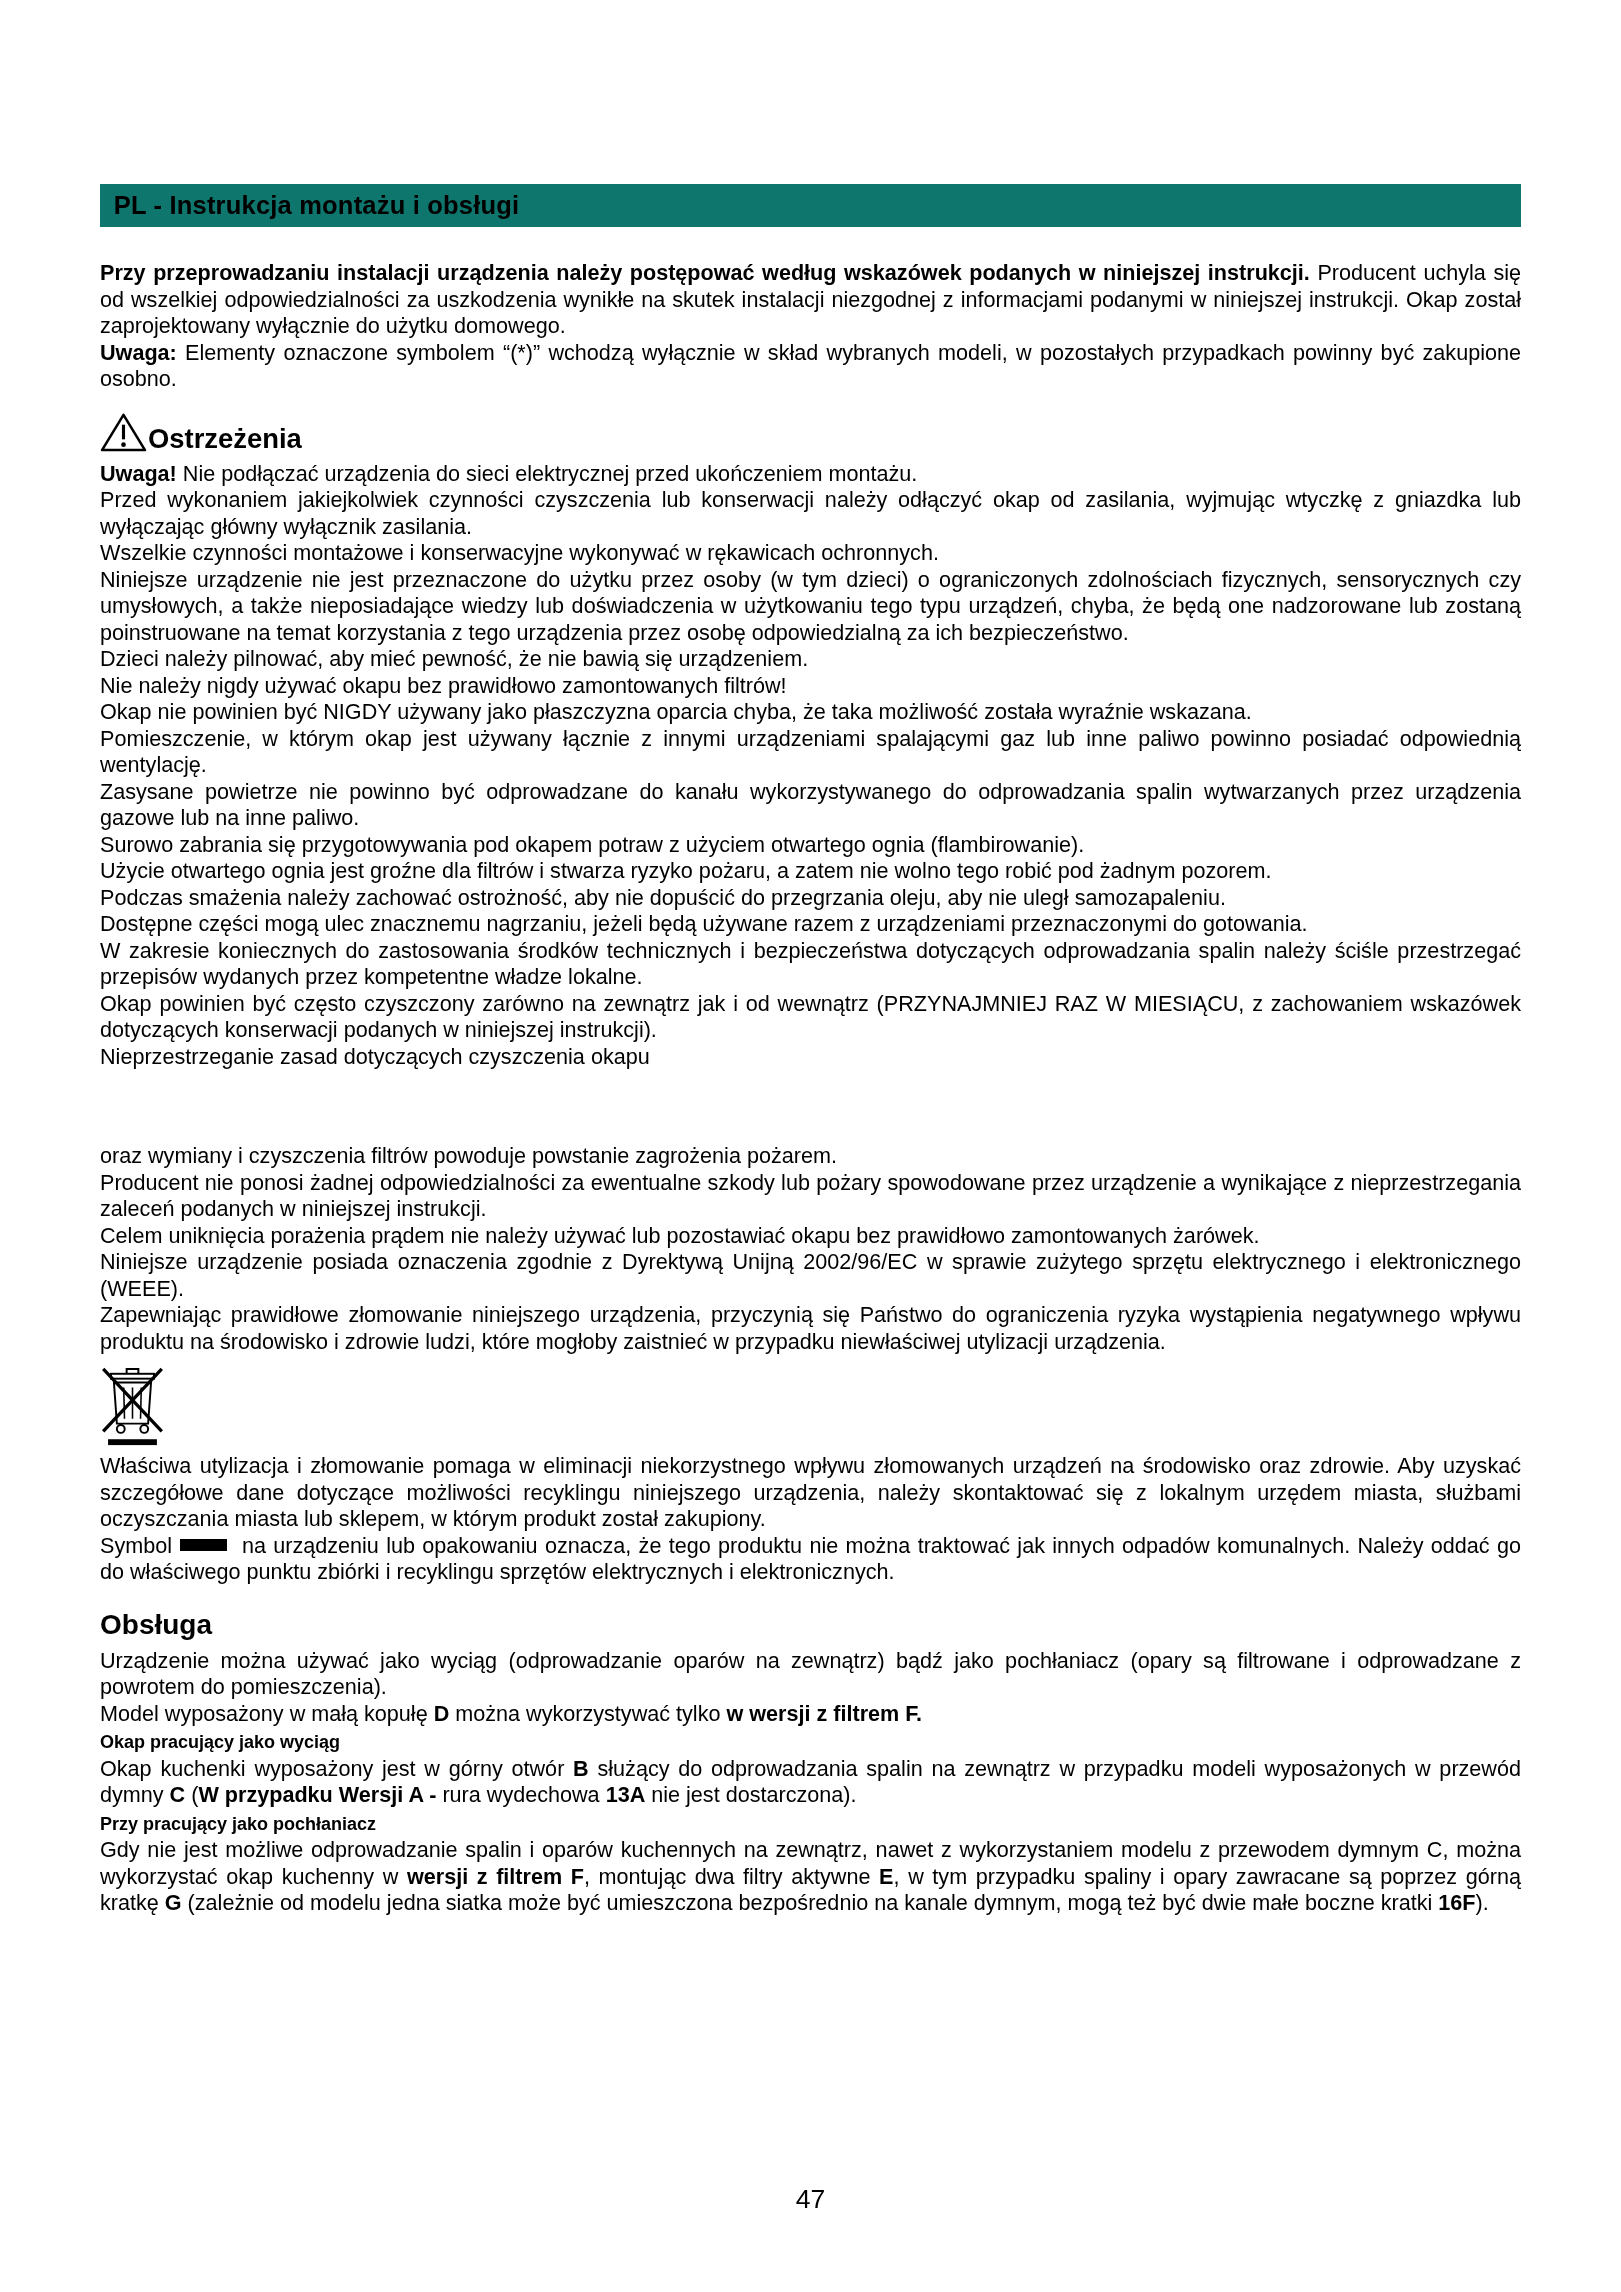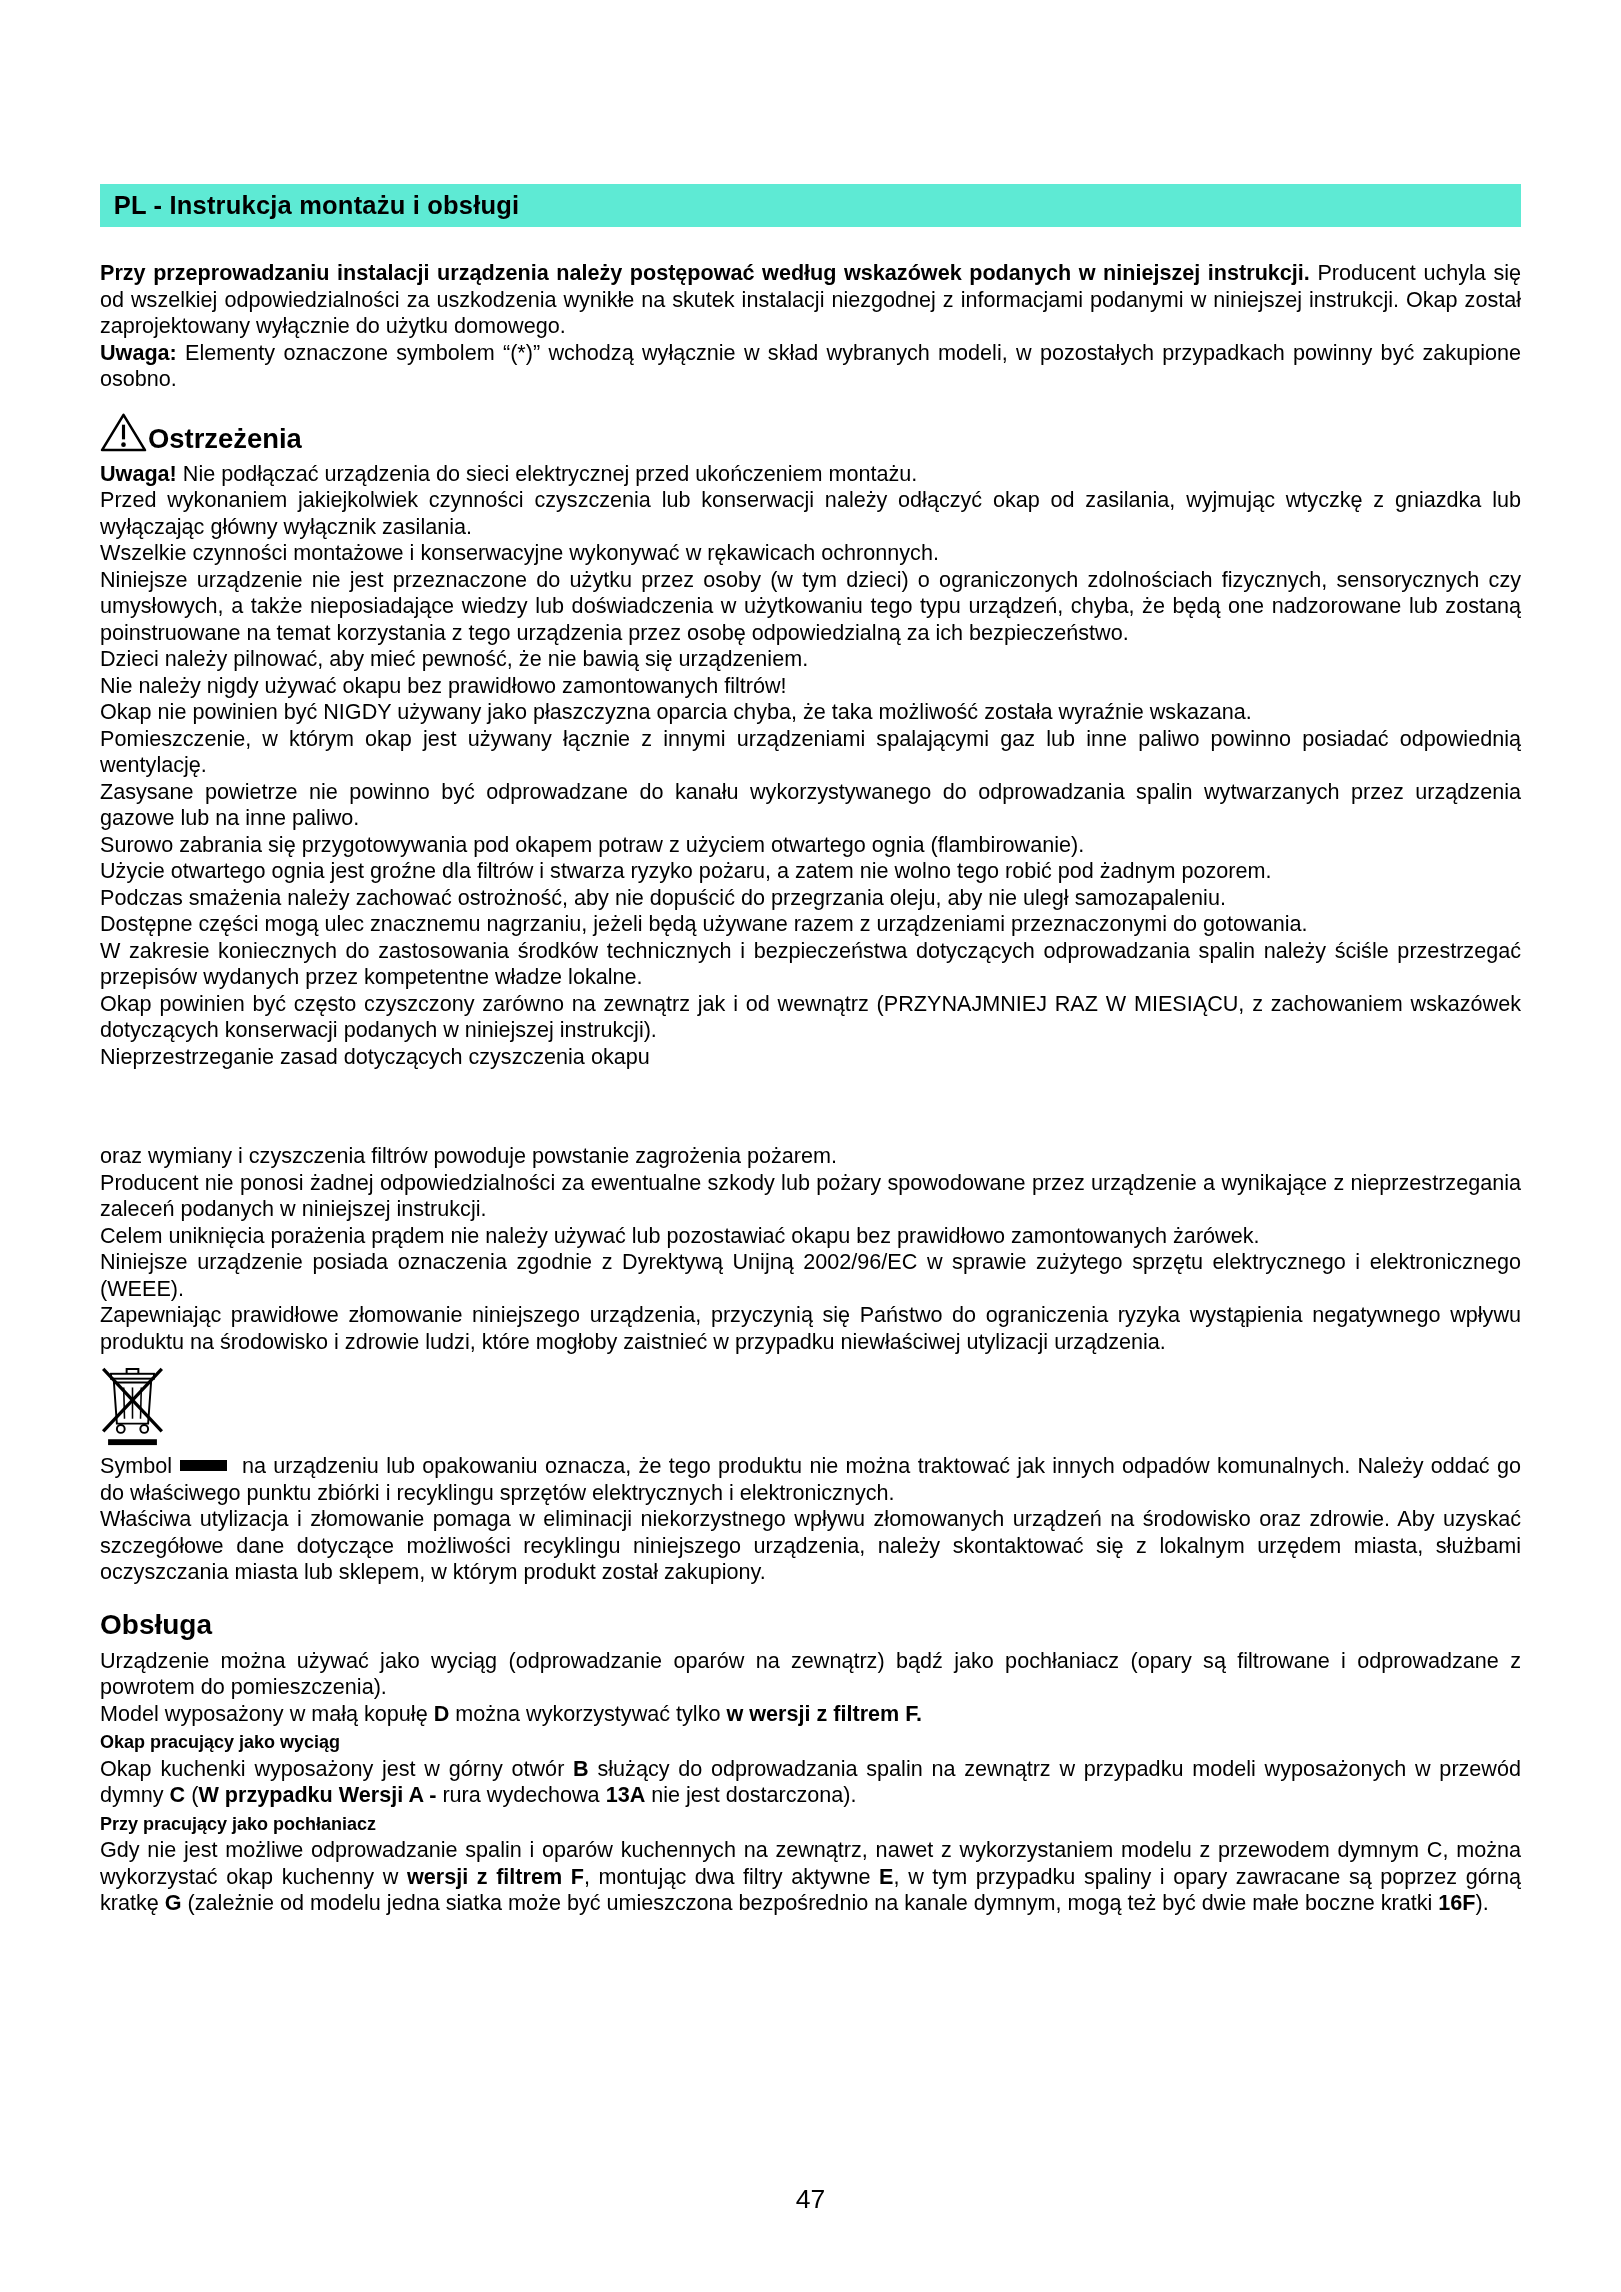--- a/index.html
+++ b/index.html
@@ -13,21 +13,21 @@
     position: relative;
     width: 1621px;
     height: 2293px;
     box-sizing: border-box;
     padding: 184px 100px 0 100px;
     background: #ffffff;
     overflow: hidden;
   }
   .header-bar {
     height: 43px;
-    background: #5eead4;
+    background: #0f766e;
     display: flex;
     align-items: center;
     padding: 0 13.7px;
     box-sizing: border-box;
     margin-bottom: 33px;
   }
   .header-bar .title {
     font-weight: 700;
     font-size: 25.5px;
     letter-spacing: 0.2px;
@@ -146,22 +146,22 @@
     <line x1="24" y1="23" x2="24.8" y2="55" stroke="#000" stroke-width="1.6"></line>
     <line x1="33" y1="23" x2="33" y2="55" stroke="#000" stroke-width="1.6"></line>
     <line x1="42" y1="23" x2="41.2" y2="55" stroke="#000" stroke-width="1.6"></line>
     <circle cx="21" cy="65.5" r="4" fill="none" stroke="#000" stroke-width="2"></circle>
     <circle cx="45" cy="65.5" r="4" fill="none" stroke="#000" stroke-width="2"></circle>
     <line x1="3" y1="4" x2="63" y2="68" stroke="#000" stroke-width="3.4"></line>
     <line x1="63" y1="4" x2="3" y2="68" stroke="#000" stroke-width="3.4"></line>
     <rect x="8" y="76" width="50" height="6" fill="#000"></rect>
   </svg>
 </div>
+        <p class="para"><span>Właściwa utylizacja i złomowanie pomaga w eliminacji niekorzystnego wpływu złomowanych urządzeń na środowisko oraz zdrowie. Aby uzyskać szczegółowe dane dotyczące możliwości recyklingu niniejszego urządzenia, należy skontaktować się z lokalnym urzędem miasta, służbami oczyszczania miasta lub sklepem, w którym produkt został zakupiony.</span></p>
         <p class="para"><span>Symbol</span><span class="inline-symbol"></span><span> na urządzeniu lub opakowaniu oznacza, że tego produktu nie można traktować jak innych odpadów komunalnych. Należy oddać go do właściwego punktu zbiórki i recyklingu sprzętów elektrycznych i elektronicznych.</span></p>
-        <p class="para"><span>Właściwa utylizacja i złomowanie pomaga w eliminacji niekorzystnego wpływu złomowanych urządzeń na środowisko oraz zdrowie. Aby uzyskać szczegółowe dane dotyczące możliwości recyklingu niniejszego urządzenia, należy skontaktować się z lokalnym urzędem miasta, służbami oczyszczania miasta lub sklepem, w którym produkt został zakupiony.</span></p>
         <h2 class="section-heading">Obsługa</h2>
         <p class="para"><span>Urządzenie można używać jako wyciąg (odprowadzanie oparów na zewnątrz) bądź jako pochłaniacz (opary są filtrowane i odprowadzane z powrotem do pomieszczenia).</span></p>
         <p class="para"><span>Model wyposażony w małą kopułę </span><span class="b">D</span><span> można wykorzystywać tylko </span><span class="b">w wersji z filtrem F.</span></p>
         <p class="subheading">Okap pracujący jako wyciąg</p>
         <p class="para"><span>Okap kuchenki wyposażony jest w górny otwór </span><span class="b">B</span><span> służący do odprowadzania spalin na zewnątrz w przypadku modeli wyposażonych w przewód dymny </span><span class="b">C</span><span> (</span><span class="b">W przypadku Wersji A -</span><span> rura wydechowa </span><span class="b">13A</span><span> nie jest dostarczona).</span></p>
         <p class="subheading">Przy pracujący jako pochłaniacz</p>
         <p class="para"><span>Gdy nie jest możliwe odprowadzanie spalin i oparów kuchennych na zewnątrz, nawet z wykorzystaniem modelu z przewodem dymnym C, można wykorzystać okap kuchenny w </span><span class="b">wersji z filtrem F</span><span>, montując dwa filtry aktywne </span><span class="b">E</span><span>, w tym przypadku spaliny i opary zawracane są poprzez górną kratkę </span><span class="b">G</span><span> (zależnie od modelu jedna siatka może być umieszczona bezpośrednio na kanale dymnym, mogą też być dwie małe boczne kratki </span><span class="b">16F</span><span>).</span></p>
       </div>
   </div>
   <div class="page-number">47</div>

